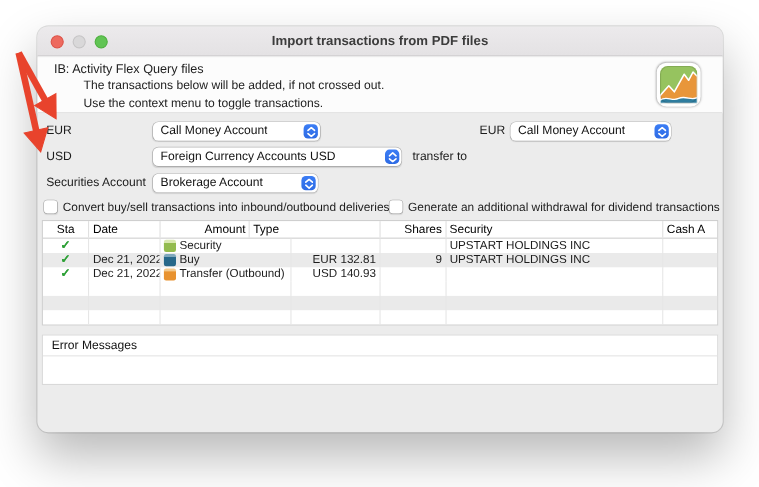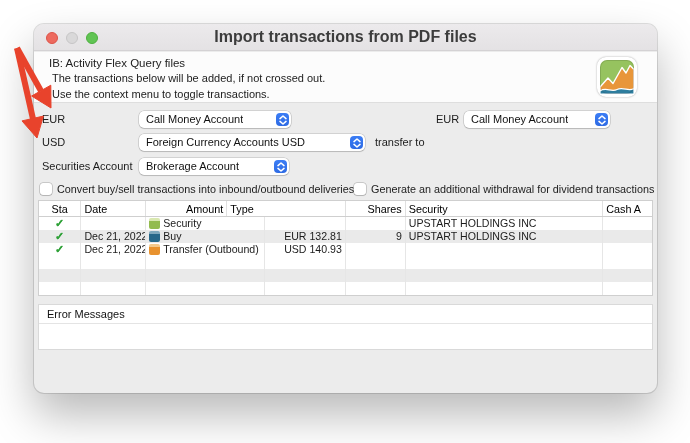--- a/index.html
+++ b/index.html
@@ -18,29 +18,29 @@
   .titlebar {
     position:absolute; left:0; top:0; width:100%; height:27px;
     background:linear-gradient(#eceaec,#e4e2e4);
     border-bottom:1px solid #d4d2d4; display:flex; align-items:center;
   }
   .lights { position:absolute; left:12px; top:7.5px; display:flex; gap:8px; }
   .light { width:12px; height:12px; border-radius:50%; }
   .light.red   { background:#ed6a5f; border:0.5px solid #dd5348; }
   .light.gray  { background:#d9d8d9; border:0.5px solid #c6c5c6; }
   .light.green { background:#61c454; border:0.5px solid #4eb03f; }
-  .win-title { width:100%; text-align:center; font-size:16px; font-weight:bold; color:#3c3c3c; }
+  .win-title { width:100%; text-align:center; font-size:12px; font-weight:bold; color:#3c3c3c; }
 
   
   .intro {
     position:absolute; left:0; top:28px; width:100%; height:51px;
     background:#fcfcfc; border-bottom:1px solid #dedede; padding:5px 0 0 15px;
   }
   .intro-heading { font-size:11.5px; color:#222; }
-  .intro-line { font-size:11px; color:#222; margin-left:3px; margin-top:3px; line-height:13px; }
+  .intro-line { font-size:11px; color:#222; margin-left:27px; margin-top:3px; line-height:13px; }
   .app-logo { position:absolute; left:563px; top:5px; width:40px; height:40px;
     background:#fff; border-radius:9px; box-shadow:0 0 2px rgba(0,0,0,.35); padding:3px; }
   .app-logo svg { display:block; }
 
   
   .form-row { position:absolute; height:17px; line-height:17px; white-space:nowrap; }
   .f-label { position:absolute; top:0; }
   .popup {
     position:absolute; top:0; height:17px; background:#fff; border-radius:5px;
     box-shadow:0 0 0 0.5px rgba(0,0,0,.22), 0 1px 1px rgba(0,0,0,.12);

